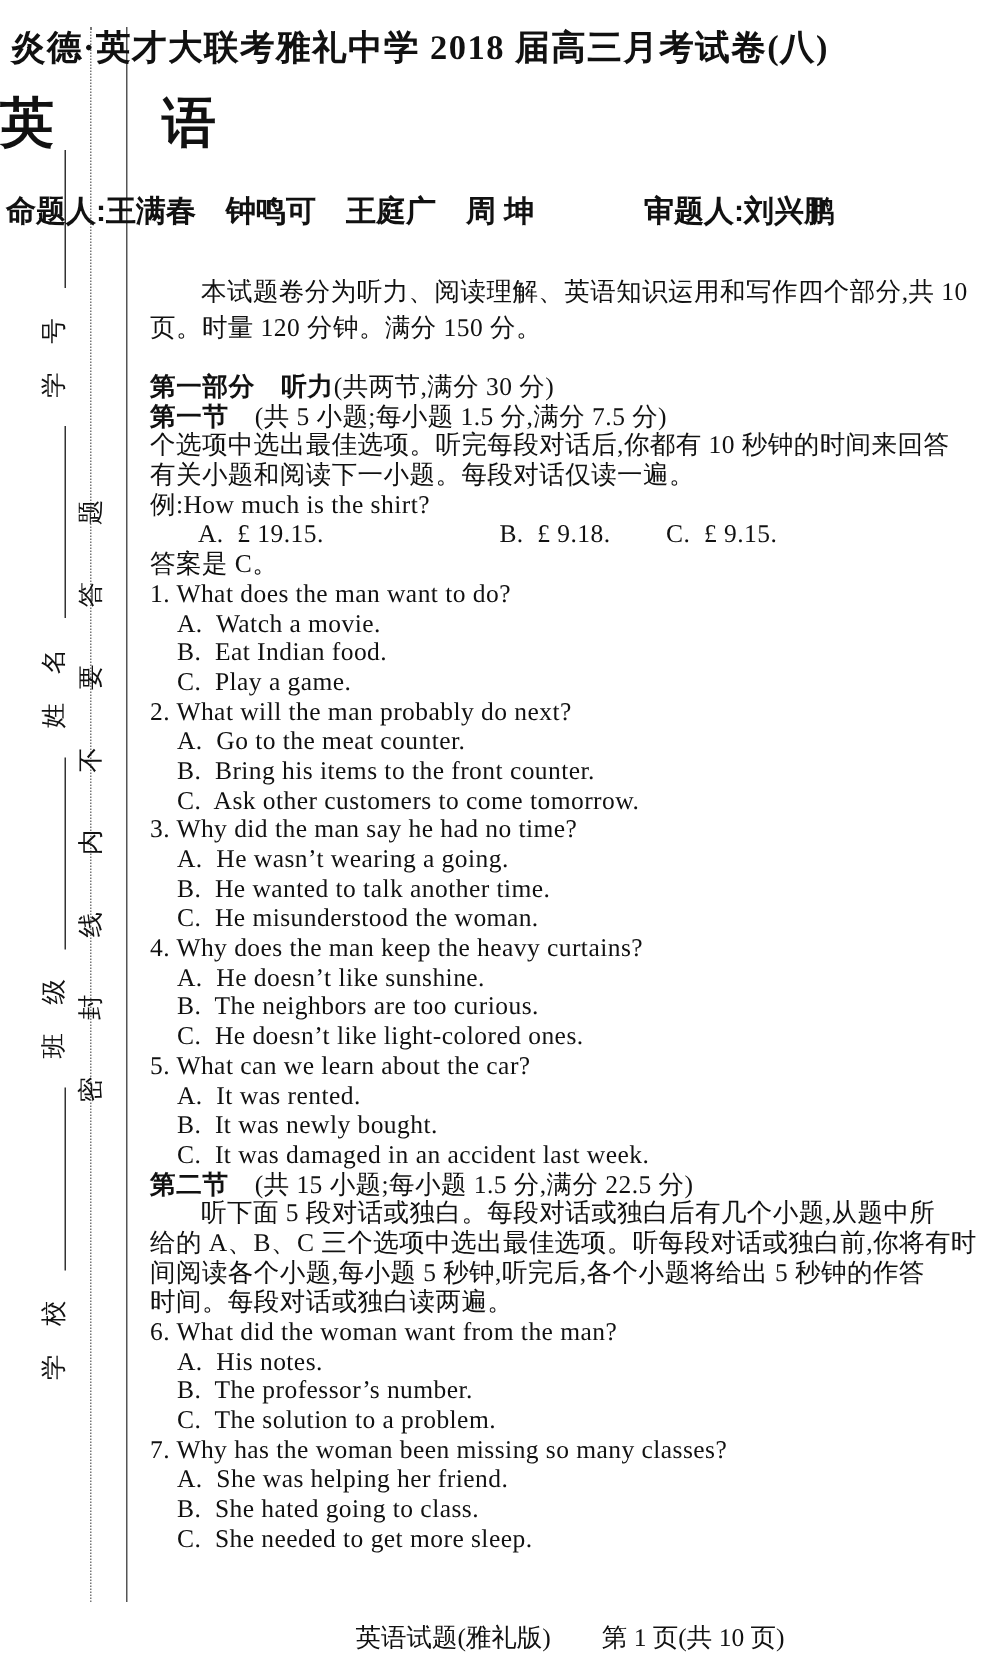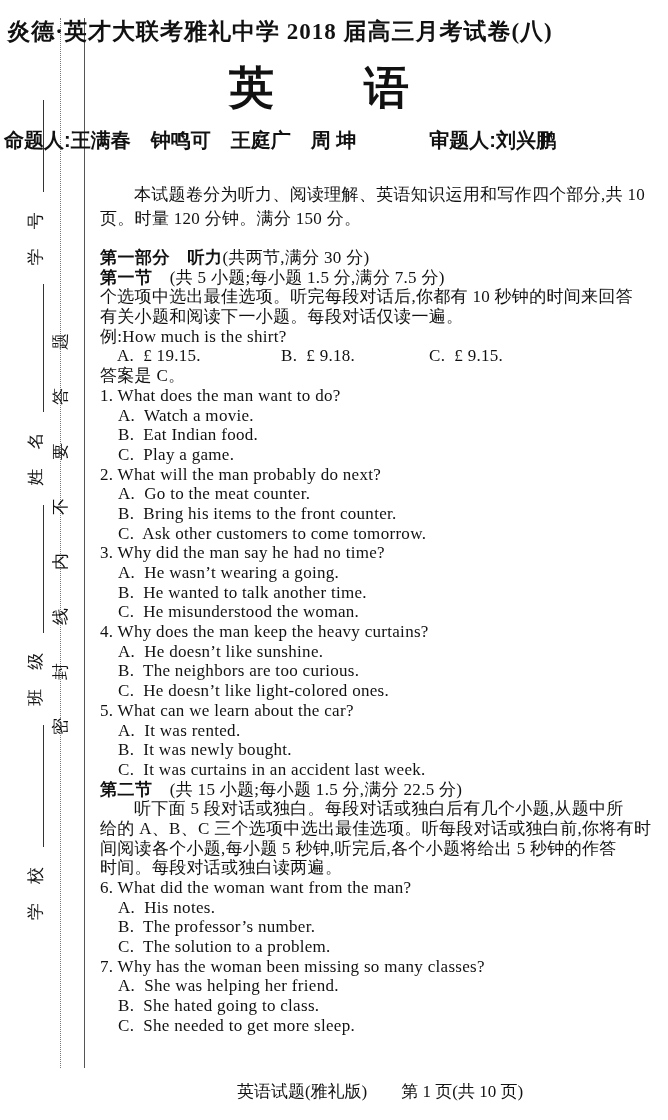--- a/index.html
+++ b/index.html
@@ -44,24 +44,23 @@
     line-height:24px;white-space:pre;
   }
   .exam-series{
     position:absolute;top:16px;left:0;width:560px;
     text-align:center;font-weight:bold;font-size:23px;
     font-family:"Liberation Serif","DejaVu Serif",serif;
     white-space:pre;letter-spacing:1px;
   }
   .subject-title{
     position:absolute;top:58px;left:0;width:560px;
-    text-align:center;font-weight:bold;font-size:45px;
+    font-weight:bold;font-size:36px;
     font-family:"Liberation Sans","DejaVu Sans",sans-serif;
     white-space:pre;
-    padding-left:39px;
   }
   .setters-line{
     position:absolute;top:127px;left:0;width:560px;
     display:flex;justify-content:space-between;
     padding:0 4px;box-sizing:border-box;
     font-weight:bold;font-size:20px;
     font-family:"Liberation Sans","DejaVu Sans",sans-serif;
     white-space:pre;
     gap:40px;
   }
@@ -71,22 +70,22 @@
     white-space:pre;
     height:19.7px;line-height:19.7px;
     font-size:17px;letter-spacing:0.3px;
   }
   .line.ind{padding-left:34px;}
   .line.opt{padding-left:18px;}
   .line.sec b{
     font-family:"Liberation Sans","DejaVu Sans",sans-serif;
     font-weight:bold;letter-spacing:0.5px;
   }
-  .line.o3 .p0{display:inline-block;margin-left:17px;width:164px;}
-  .line.o3 .p1{display:inline-block;width:148px;}
+  .line.o3 .p0{display:inline-block;margin-left:32px;width:164px;}
+  .line.o3 .p1{display:inline-block;width:148px;text-align:center;}
   
   .page-footer{
     position:absolute;top:1080px;left:100px;width:560px;
     text-align:center;font-size:17px;white-space:pre;
   }
 </style>
 </head>
 <body>
 
 <div class="page">
@@ -137,21 +136,21 @@
       <div class="line opt">A.  He wasn’t wearing a going.</div>
       <div class="line opt">B.  He wanted to talk another time.</div>
       <div class="line opt">C.  He misunderstood the woman.</div>
       <div class="line q">4. Why does the man keep the heavy curtains?</div>
       <div class="line opt">A.  He doesn’t like sunshine.</div>
       <div class="line opt">B.  The neighbors are too curious.</div>
       <div class="line opt">C.  He doesn’t like light-colored ones.</div>
       <div class="line q">5. What can we learn about the car?</div>
       <div class="line opt">A.  It was rented.</div>
       <div class="line opt">B.  It was newly bought.</div>
-      <div class="line opt">C.  It was curtains in an accident last week.</div>
+      <div class="line opt">C.  It was damaged in an accident last week.</div>
       <div class="line sec"><b>第二节</b><span>　(共 15 小题;每小题 1.5 分,满分 22.5 分)</span></div>
       <div class="line ind">听下面 5 段对话或独白。每段对话或独白后有几个小题,从题中所</div>
       <div class="line fl">给的 A、B、C 三个选项中选出最佳选项。听每段对话或独白前,你将有时</div>
       <div class="line fl">间阅读各个小题,每小题 5 秒钟,听完后,各个小题将给出 5 秒钟的作答</div>
       <div class="line fl">时间。每段对话或独白读两遍。</div>
       <div class="line q">6. What did the woman want from the man?</div>
       <div class="line opt">A.  His notes.</div>
       <div class="line opt">B.  The professor’s number.</div>
       <div class="line opt">C.  The solution to a problem.</div>
       <div class="line q">7. Why has the woman been missing so many classes?</div>

